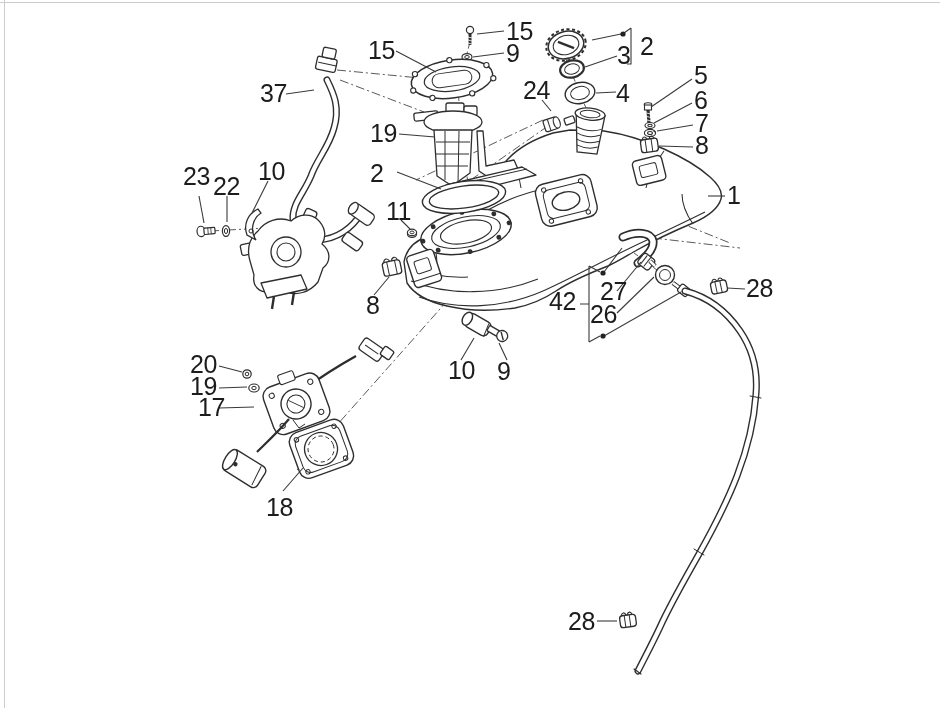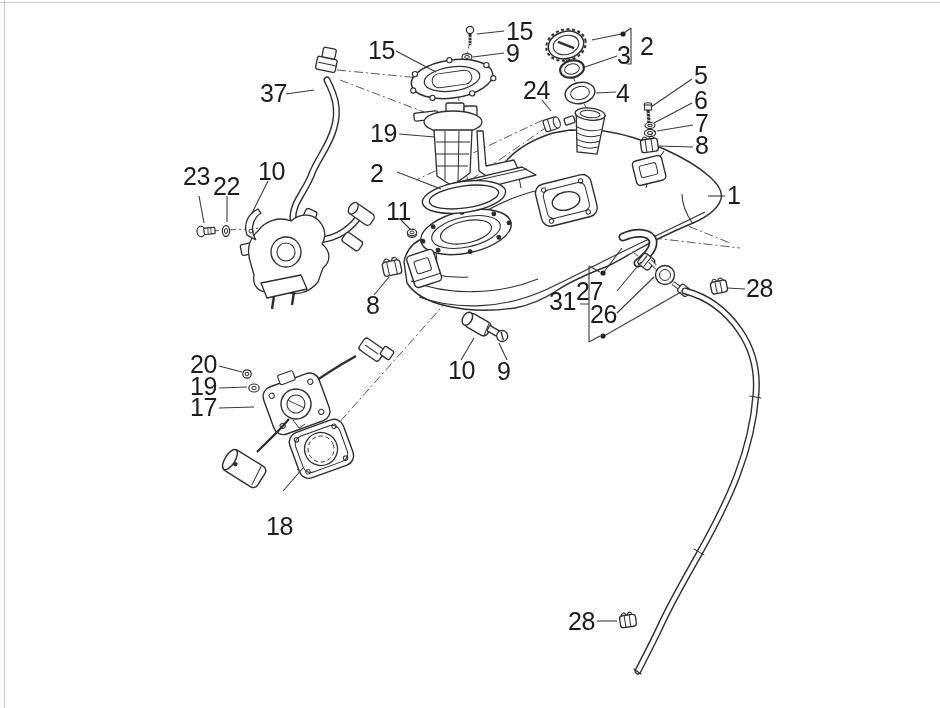--- a/index.html
+++ b/index.html
@@ -418,26 +418,26 @@
   <div class="callout" style="left:366px;top:293px">8</div>
   <div class="callout" style="left:497px;top:359px">9</div>
   <div class="callout" style="left:258px;top:159px">10</div>
   <div class="callout" style="left:448px;top:358px">10</div>
   <div class="callout" style="left:386px;top:199px">11</div>
   <div class="callout" style="left:370px;top:121px">19</div>
   <div class="callout" style="left:370px;top:161px">2</div>
   <div class="callout" style="left:368px;top:38px">15</div>
   <div class="callout" style="left:506px;top:19px">15</div>
   <div class="callout" style="left:506px;top:41px">9</div>
-  <div class="callout" style="left:190px;top:395px">17</div>
-  <div class="callout" style="left:266px;top:514px">18</div>
+  <div class="callout" style="left:198px;top:395px">17</div>
+  <div class="callout" style="left:266px;top:495px">18</div>
   <div class="callout" style="left:190px;top:374px">19</div>
   <div class="callout" style="left:190px;top:352px">20</div>
   <div class="callout" style="left:260px;top:81px">37</div>
   <div class="callout" style="left:213px;top:174px">22</div>
   <div class="callout" style="left:183px;top:164px">23</div>
   <div class="callout" style="left:523px;top:78px">24</div>
-  <div class="callout" style="left:549px;top:289px">31</div>
+  <div class="callout" style="left:549px;top:289px">42</div>
   <div class="callout" style="left:590px;top:302px">26</div>
-  <div class="callout" style="left:576px;top:279px">27</div>
+  <div class="callout" style="left:600px;top:279px">27</div>
   <div class="callout" style="left:746px;top:276px">28</div>
   <div class="callout" style="left:568px;top:609px">28</div>
 </div>
 
 </body></html>

